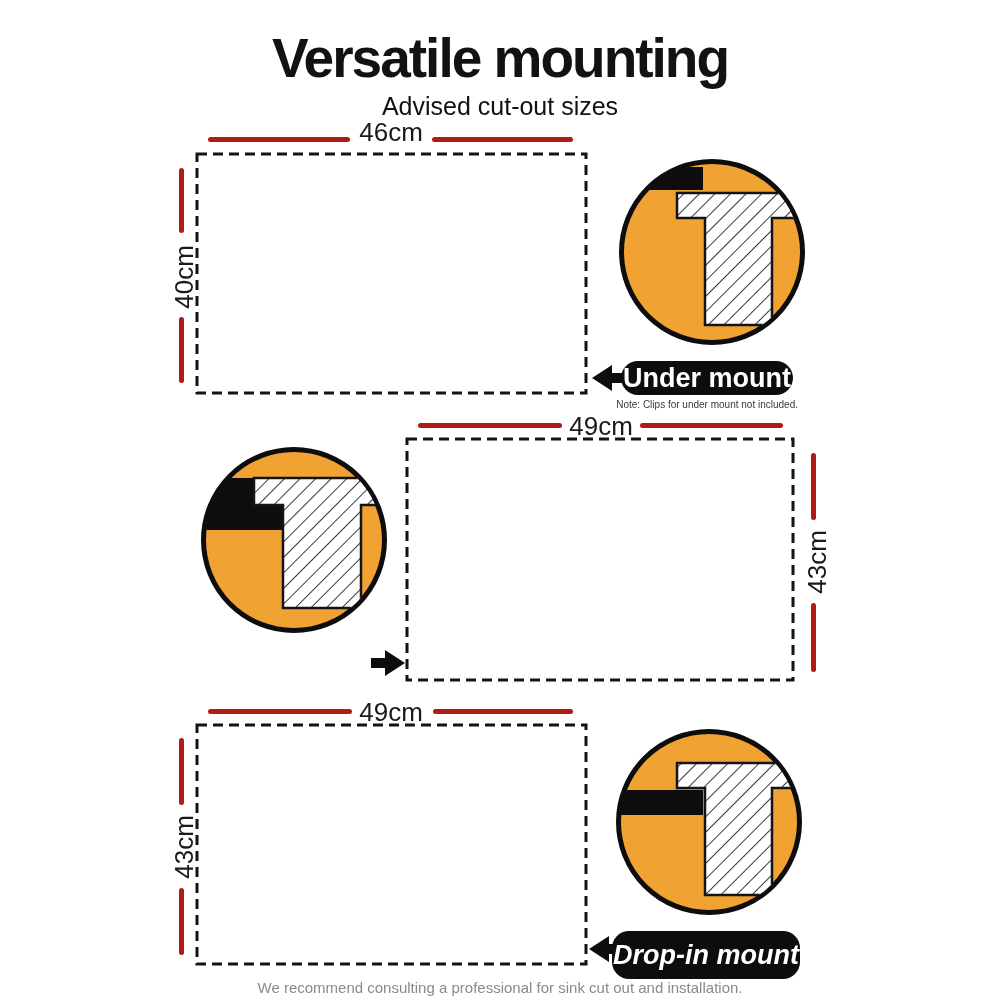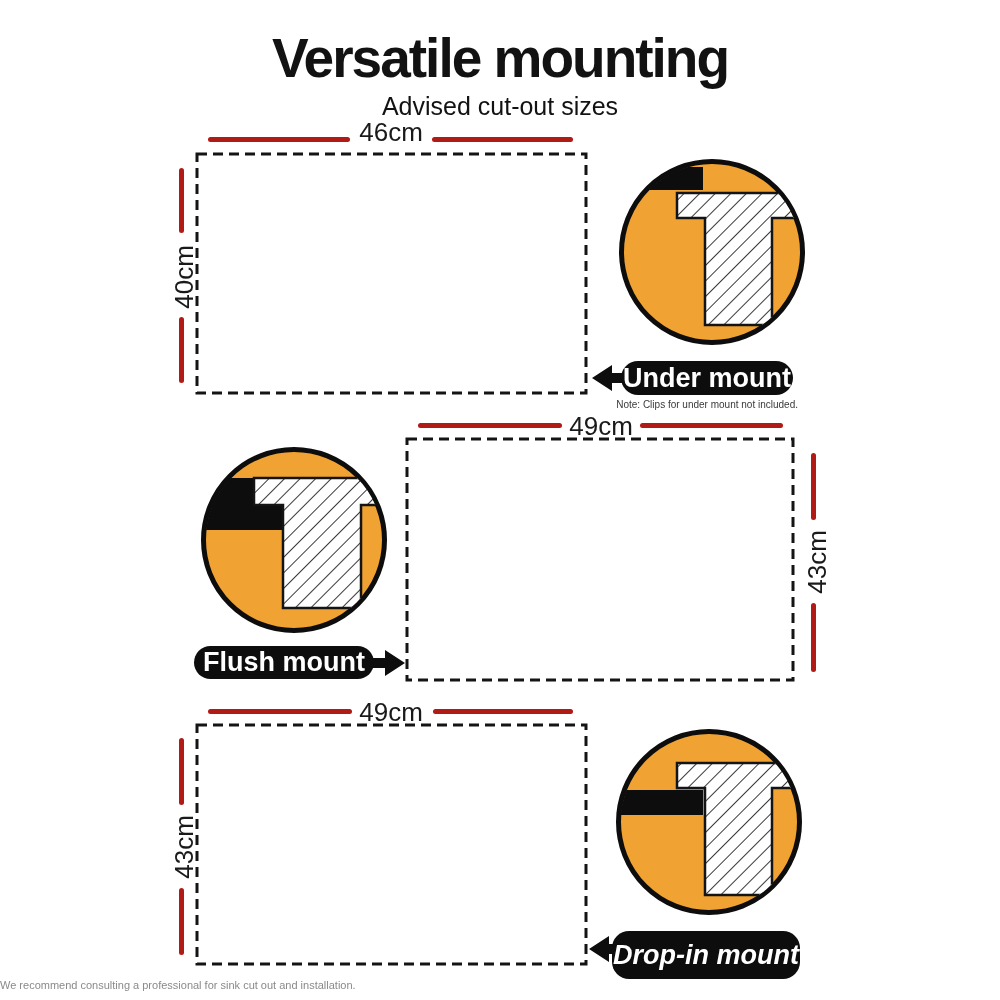--- a/index.html
+++ b/index.html
@@ -31,22 +31,22 @@
   }
   .m-label.vert { transform:translate(-50%,-50%) rotate(-90deg); }
   .cutout-svg { display:block; }
   .pill {
     background:var(--pill); color:#ffffff; border-radius:17px;
     display:flex; align-items:center; justify-content:center;
     font-size:27px; font-weight:bold; white-space:nowrap;
   }
   .note-under { font-size:10px; color:#3a3a3a; text-align:right; white-space:nowrap; }
   .footer-note {
-    top:979px; left:0; width:100%; text-align:left;
-    font-size:11px; color:#8a8a8a; white-space:nowrap;
+    top:979px; left:0; width:100%; text-align:center;
+    font-size:15px; color:#8a8a8a; white-space:nowrap;
   }
   .arrow-svg { display:block; }
 </style>
 </head>
 <body>
 
 <div class="canvas">
 
   <div class="abs page-title">Versatile mounting</div>
   <div class="abs page-subtitle">Advised cut-out sizes</div>
@@ -110,23 +110,20 @@
         <line x1="0" y1="0" x2="0" y2="11" stroke="#222222" stroke-width="1.8"></line>
       </pattern>
     </defs>
     <circle cx="98" cy="98" r="90.5" fill="var(--orange)" stroke="#0d0d0d" stroke-width="5"></circle>
     <g clip-path="url(#clipF)">
       <path d="M-8,36 H58 V63 H87 V88 H-8 Z" fill="var(--pill)"></path>
       <path d="M58,36 H200 V63 H165 V166 H87 V63 H58 Z" fill="url(#hatchF)" stroke="#141414" stroke-width="2.5"></path>
     </g>
   </svg>
 
-  <div class="abs pill" style="left:194px; top:646px; width:180px; height:33px;">
-    <span>Flush mount</span>
-  </div>
   <svg class="abs arrow-svg" style="left:371px; top:648px;" width="34" height="30" viewBox="0 0 34 30">
     <path d="M34,15 L14,2 L14,10 L0,10 L0,20 L14,20 L14,28 Z" fill="var(--pill)"></path>
   </svg>
 
   <div class="abs mline h" style="left:208px; top:709px; width:144px;"></div>
   <div class="abs m-label" style="left:391px; top:712px;">49cm</div>
   <div class="abs mline h" style="left:433px; top:709px; width:140px;"></div>
 
   <div class="abs mline v" style="left:179px; top:738px; height:67px;"></div>
   <div class="abs m-label vert" style="left:184px; top:847px;">43cm</div>

